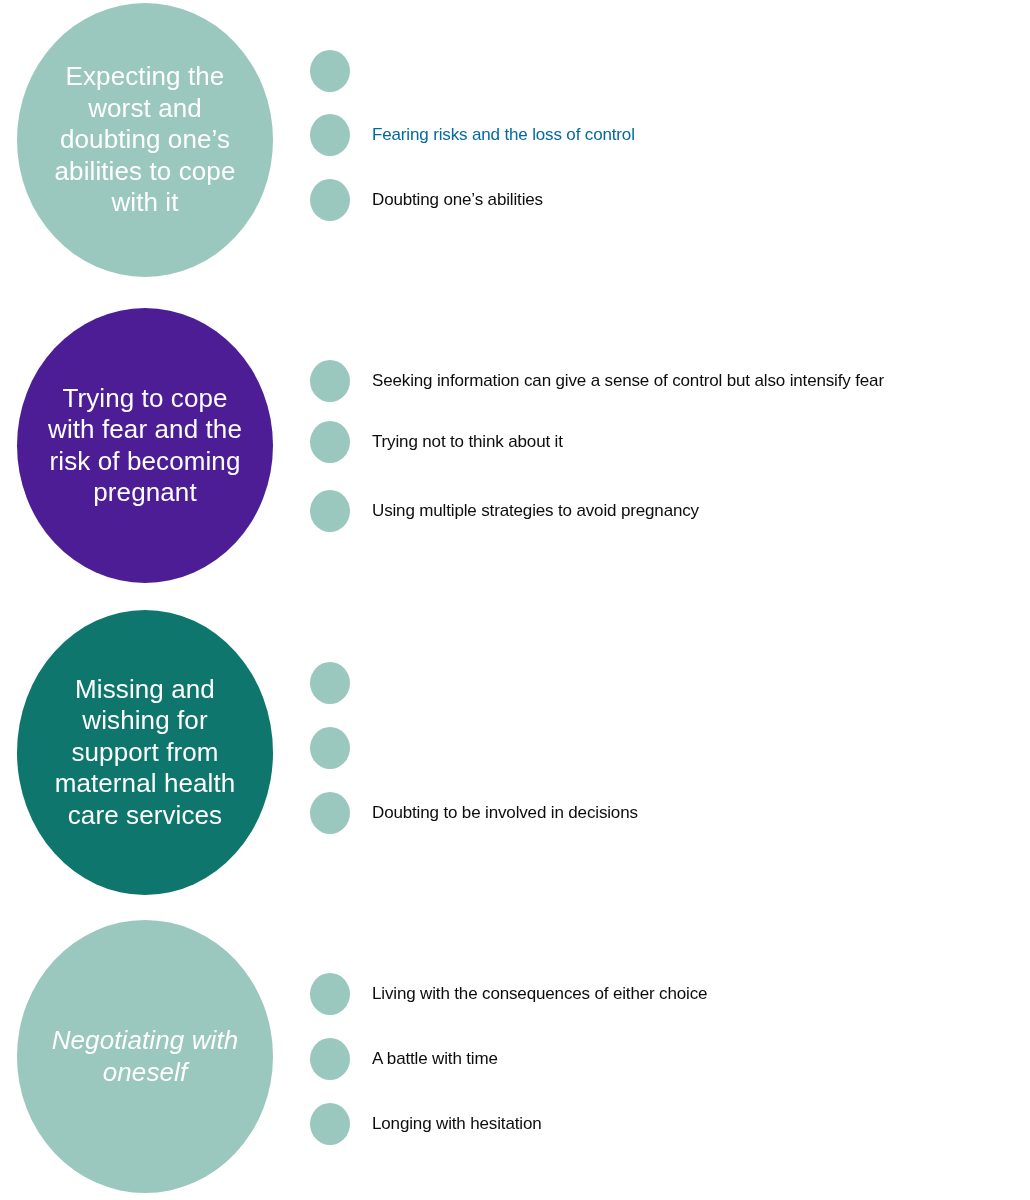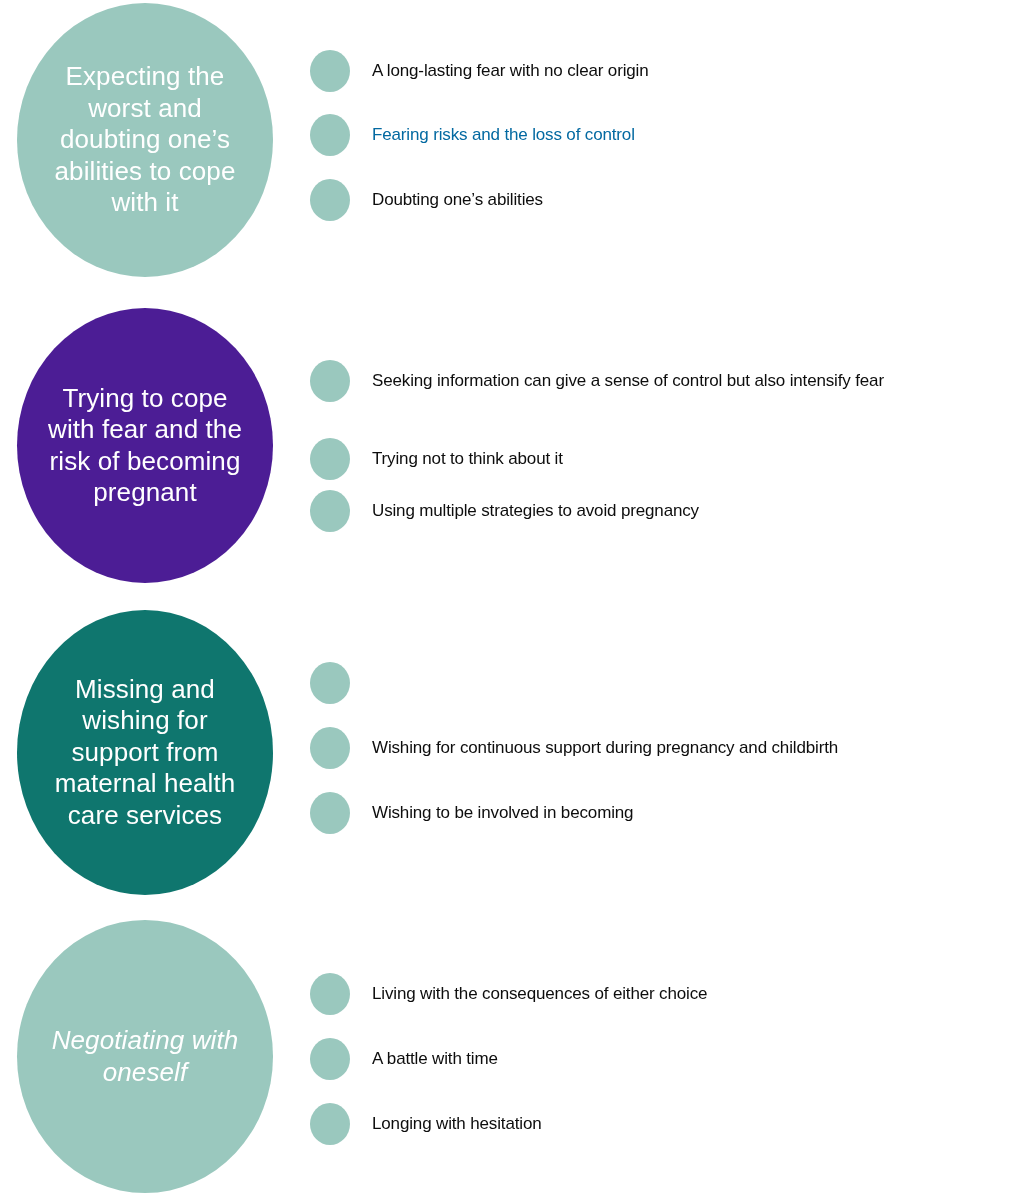--- a/index.html
+++ b/index.html
@@ -93,21 +93,21 @@
   #group-0 .subtheme-list { top: 0; }
   #group-1 .subtheme-list { top: 0; }
   #group-2 .subtheme-list { top: 0; }
   #group-3 .subtheme-list { top: 0; }
 
   #group-0 .subtheme-row:nth-child(1) { top: 50px; }
   #group-0 .subtheme-row:nth-child(2) { top: 114px; }
   #group-0 .subtheme-row:nth-child(3) { top: 179px; }
 
   #group-1 .subtheme-row:nth-child(1) { top: 60px; }
-  #group-1 .subtheme-row:nth-child(2) { top: 138px; }
+  #group-1 .subtheme-row:nth-child(2) { top: 121px; }
   #group-1 .subtheme-row:nth-child(3) { top: 190px; }
 
   #group-2 .subtheme-row:nth-child(1) { top: 57px; }
   #group-2 .subtheme-row:nth-child(2) { top: 122px; }
   #group-2 .subtheme-row:nth-child(3) { top: 187px; }
 
   #group-3 .subtheme-row:nth-child(1) { top: 58px; }
   #group-3 .subtheme-row:nth-child(2) { top: 123px; }
   #group-3 .subtheme-row:nth-child(3) { top: 188px; }
 </style>
@@ -116,21 +116,20 @@
 
 <div id="diagram-canvas">
 
   <div class="theme-group" id="group-0">
     <div class="theme-circle" style="background: rgb(154, 200, 190);">
       <span class="theme-circle-label" style="color: rgb(255, 255, 255);">Expecting the worst and doubting one’s abilities to cope with it</span>
     </div>
     <div class="subtheme-list">
       <div class="subtheme-row">
         <span class="subtheme-bullet" style="background: rgb(154, 200, 190);"></span>
-        <span class="subtheme-label" style="color: rgb(13, 13, 13);">A long-lasting fear with no clear origin</span>
       </div>
       <div class="subtheme-row">
         <span class="subtheme-bullet" style="background: rgb(154, 200, 190);"></span>
         <span class="subtheme-label" style="color: #0369a1;">Fearing risks and the loss of control</span>
       </div>
       <div class="subtheme-row">
         <span class="subtheme-bullet" style="background: rgb(154, 200, 190);"></span>
         <span class="subtheme-label" style="color: rgb(13, 13, 13);">Doubting one’s abilities</span>
       </div>
     </div>
@@ -159,25 +158,24 @@
   <div class="theme-group" id="group-2">
     <div class="theme-circle" style="background: #0f766e;">
       <span class="theme-circle-label" style="color: rgb(255, 255, 255);">Missing and wishing for support from maternal health care services</span>
     </div>
     <div class="subtheme-list">
       <div class="subtheme-row">
         <span class="subtheme-bullet" style="background: rgb(154, 200, 190);"></span>
       </div>
       <div class="subtheme-row">
         <span class="subtheme-bullet" style="background: rgb(154, 200, 190);"></span>
-        <span class="subtheme-label" style="color: rgb(13, 13, 13);">Wishing for continuous support during pregnancy and childbirth</span>
       </div>
       <div class="subtheme-row">
         <span class="subtheme-bullet" style="background: rgb(154, 200, 190);"></span>
-        <span class="subtheme-label" style="color: rgb(13, 13, 13);">Wishing to be involved in becoming</span>
+        <span class="subtheme-label" style="color: rgb(13, 13, 13);">Doubting to be involved in decisions</span>
       </div>
     </div>
   </div>
 
   <div class="theme-group" id="group-3">
     <div class="theme-circle" style="background: rgb(154, 200, 190);">
       <span class="theme-circle-label" style="color: rgb(255, 255, 255);">Negotiating with oneself</span>
     </div>
     <div class="subtheme-list">
       <div class="subtheme-row">

